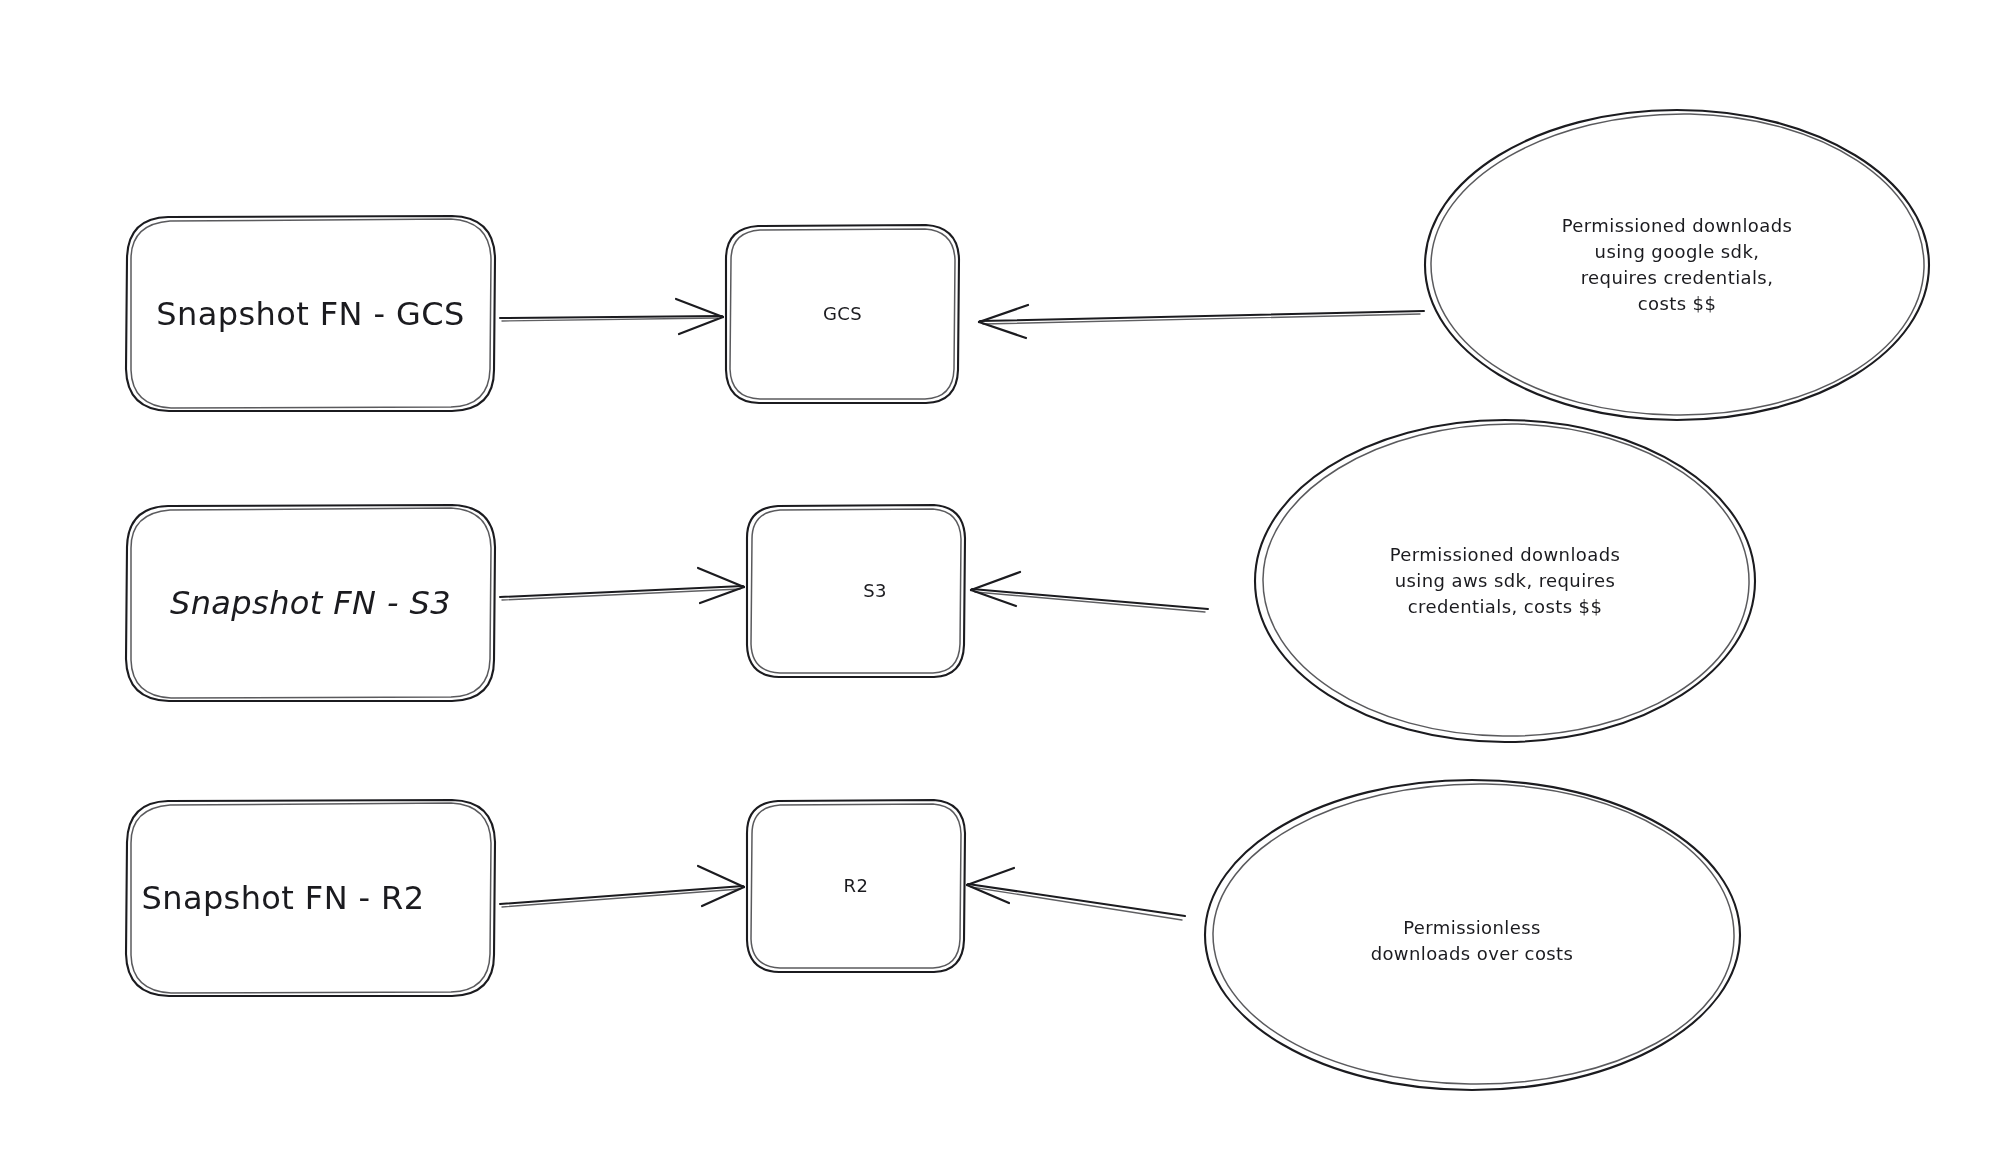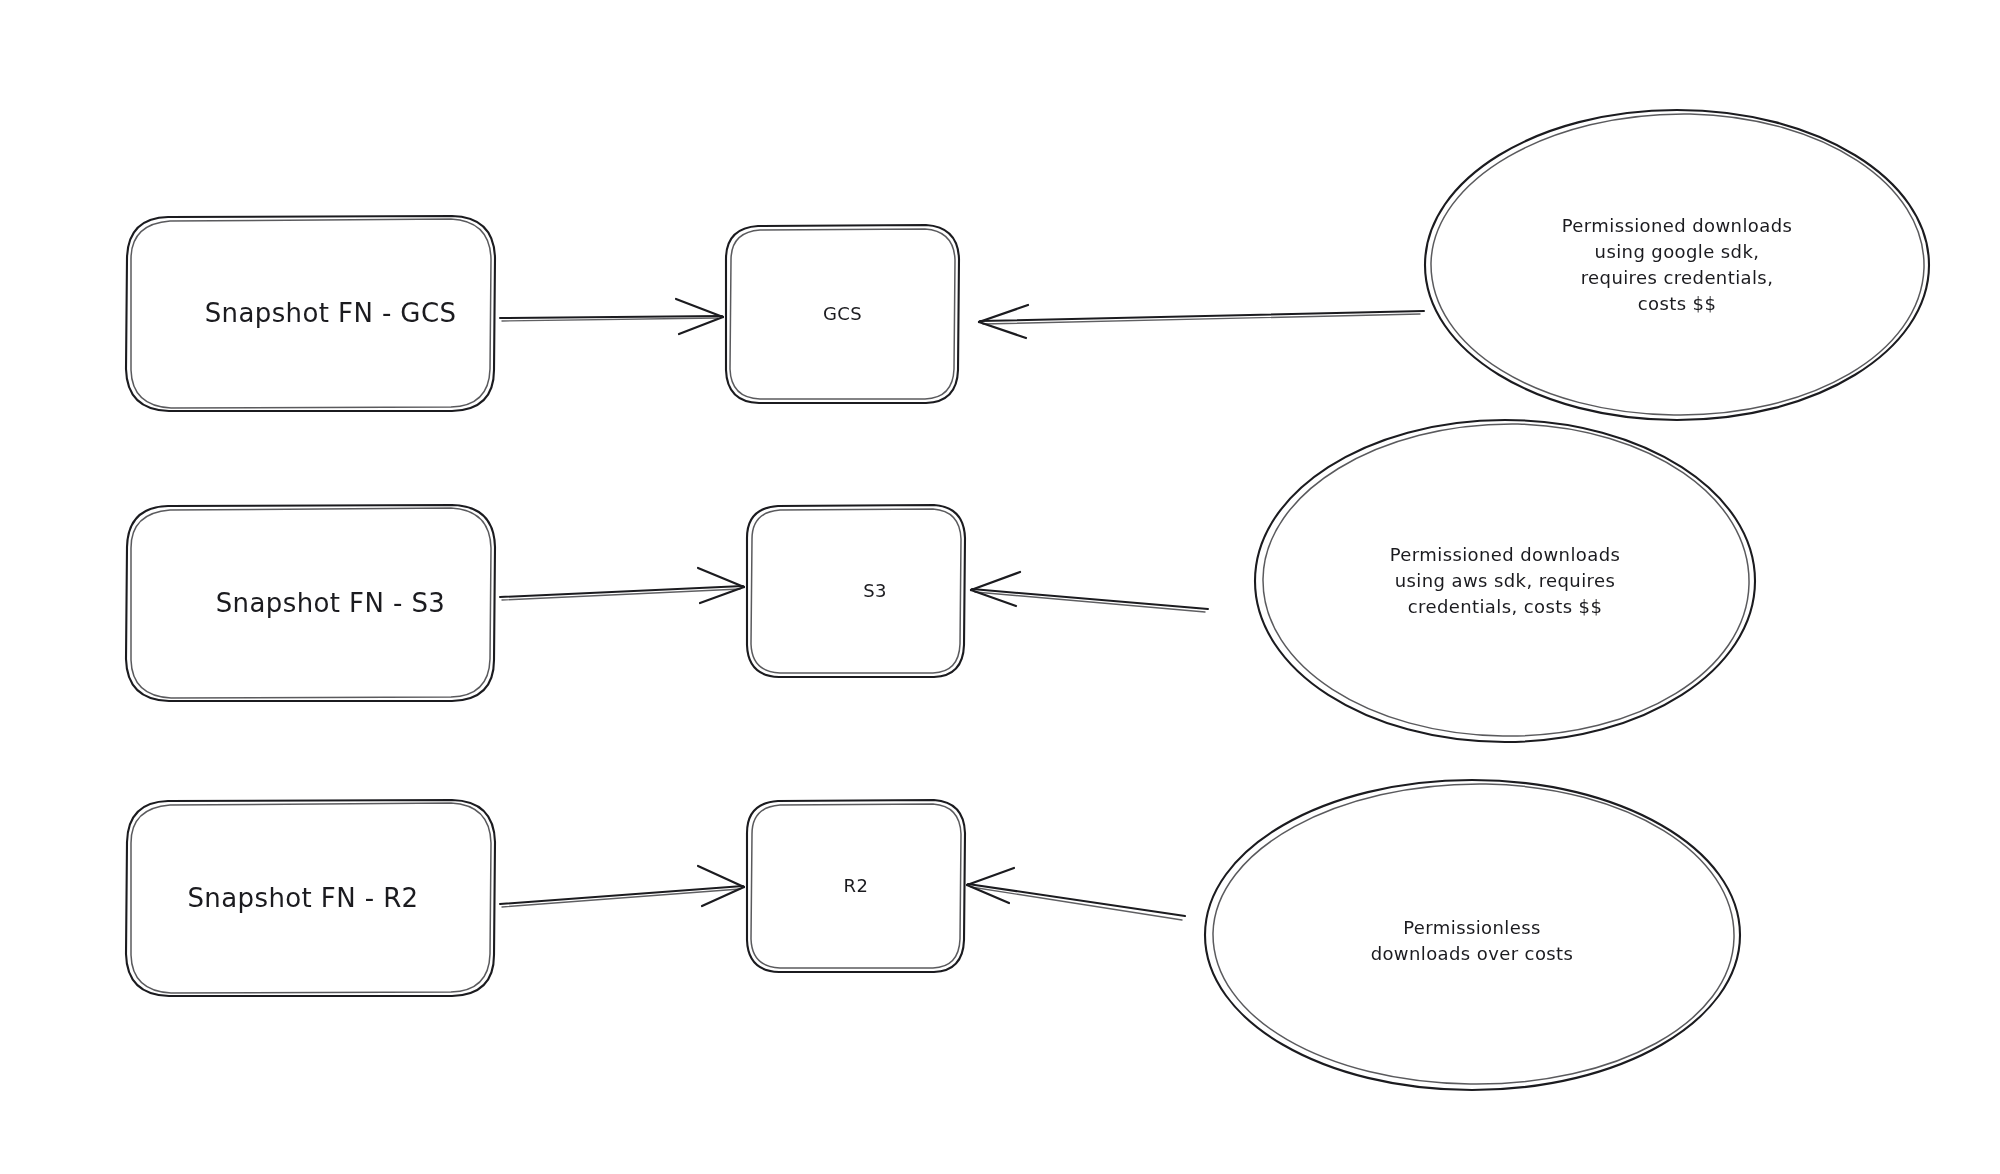--- a/index.html
+++ b/index.html
@@ -44,21 +44,21 @@
     display: flex;
     align-items: center;
     justify-content: center;
     text-align: center;
     color: #1b1b1f;
     font-family: "DejaVu Sans", sans-serif;
     letter-spacing: .4px;
     white-space: pre-line;
     pointer-events: none;
   }
-  .box-label { font-size: 26px; line-height: 1.25; margin-left: 20px; }
+  .box-label { font-size: 32px; line-height: 1.25; }
   .target-label { font-size: 18px; line-height: 1.25; }
   .note-label { font-size: 18px; line-height: 1.45; }
 </style>
 </head>
 <body>
 
 <div id="canvas">
 
   <svg class="sketch" viewBox="0 0 2000 1174">
 
@@ -177,23 +177,23 @@
 
   <div class="node-label box-label" style="left:126px; top:216px; width:369px; height:195px;">Snapshot FN - GCS</div>
 
   <div class="node-label target-label" style="left:726px; top:225px; width:233px; height:178px;">GCS</div>
 
   <div class="node-label note-label" style="left:1455px; top:150px; width:444px; height:230px;">Permissioned downloads
 using google sdk,
 requires credentials,
 costs $$</div>
 
-  <div class="node-label box-label" style="left:126px; top:505px; width:369px; height:196px;">Snapshot FN - S3</div>
-
-  <div class="node-label target-label" style="left:713px; top:505px; width:256px; height:172px;padding-left:34px;">S3</div>
+  <div class="node-label box-label" style="left:126px; top:505px; width:369px; height:196px;font-style:italic;">Snapshot FN - S3</div>
+
+  <div class="node-label target-label" style="left:747px; top:505px; width:256px; height:172px;">S3</div>
 
   <div class="node-label note-label" style="left:1283px; top:466px; width:444px; height:230px;">Permissioned downloads
 using aws sdk, requires
 credentials, costs $$</div>
 
   <div class="node-label box-label" style="left:126px; top:800px; width:314px; height:196px;">Snapshot FN - R2</div>
 
   <div class="node-label target-label" style="left:747px; top:800px; width:218px; height:172px;">R2</div>
 
   <div class="node-label note-label" style="left:1250px; top:826px; width:444px; height:230px;">Permissionless

